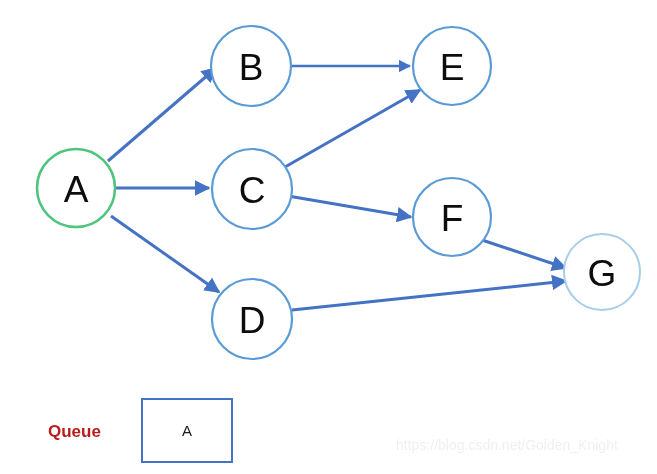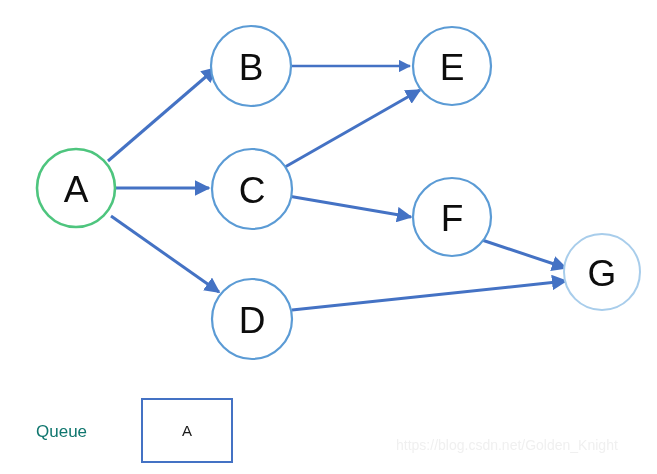--- a/index.html
+++ b/index.html
@@ -114,21 +114,21 @@
           <circle cx="452" cy="217" r="39" class="node-circle" fill="#ffffff" stroke="#5b9bd5" stroke-width="2.2"></circle>
           <text x="452" y="218" class="node-label" fill="#0d0d0d">F</text>
         </g>
         <g>
           <circle cx="602" cy="272" r="38" class="node-circle" fill="#ffffff" stroke="#a8cdeb" stroke-width="2"></circle>
           <text x="602" y="273" class="node-label" fill="#0d0d0d">G</text>
         </g>
       </g>
   </svg>
 
-  <span class="queue-label" style="left: 36px; top: 422px; color: #0f766e;">Queue</span>
+  <span class="queue-label" style="left: 48px; top: 422px; color: #b91c1c; font-weight: bold;">Queue</span>
 
   <div class="queue-box" style="left: 141px; top: 398px; width: 92px; height: 65px; border: 2px solid rgb(68, 114, 196);">
     <span class="queue-cell-text">A</span>
   </div>
 
   <span class="watermark" style="left: 396px; top: 437px; color: rgb(240, 240, 240);">https://blog.csdn.net/Golden_Knight</span>
 
 </div>
 
 </body></html>

